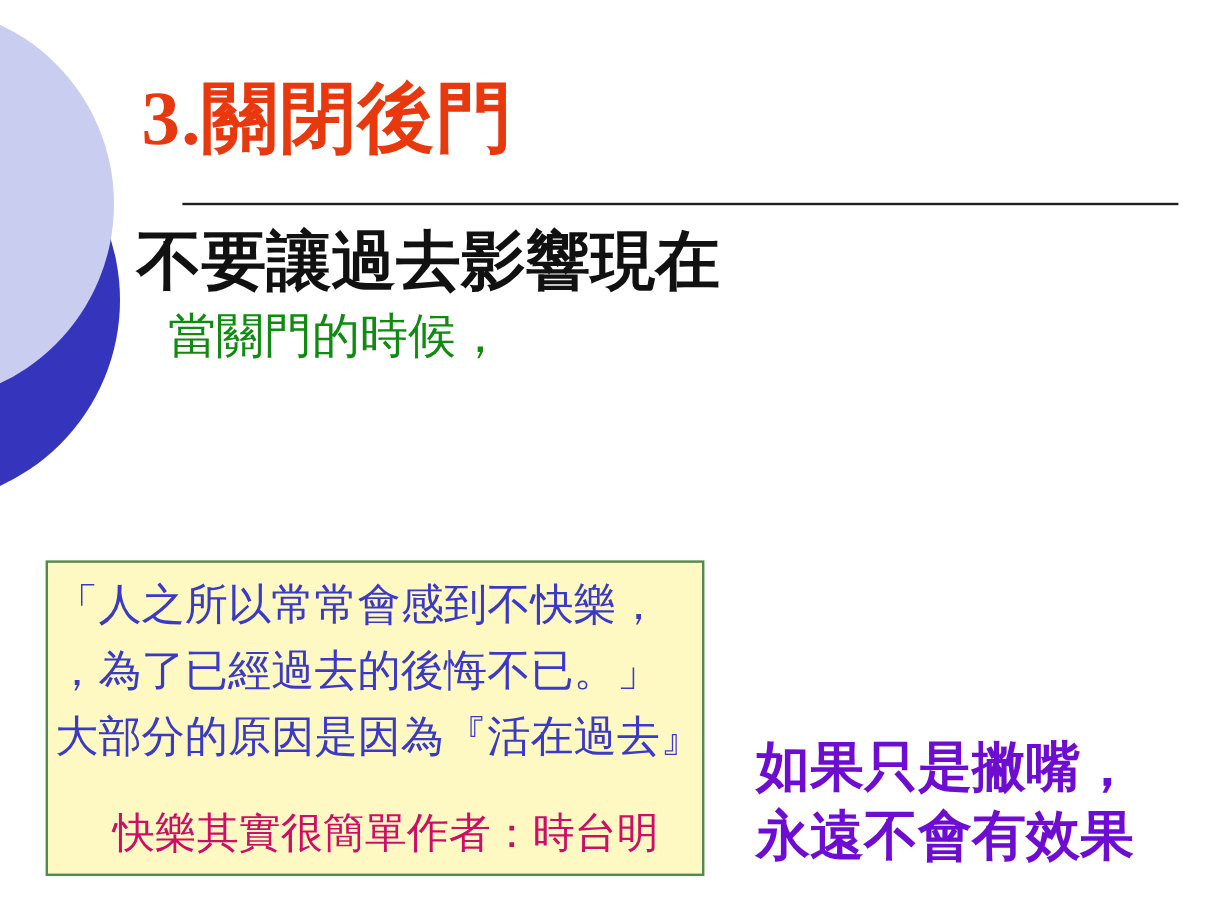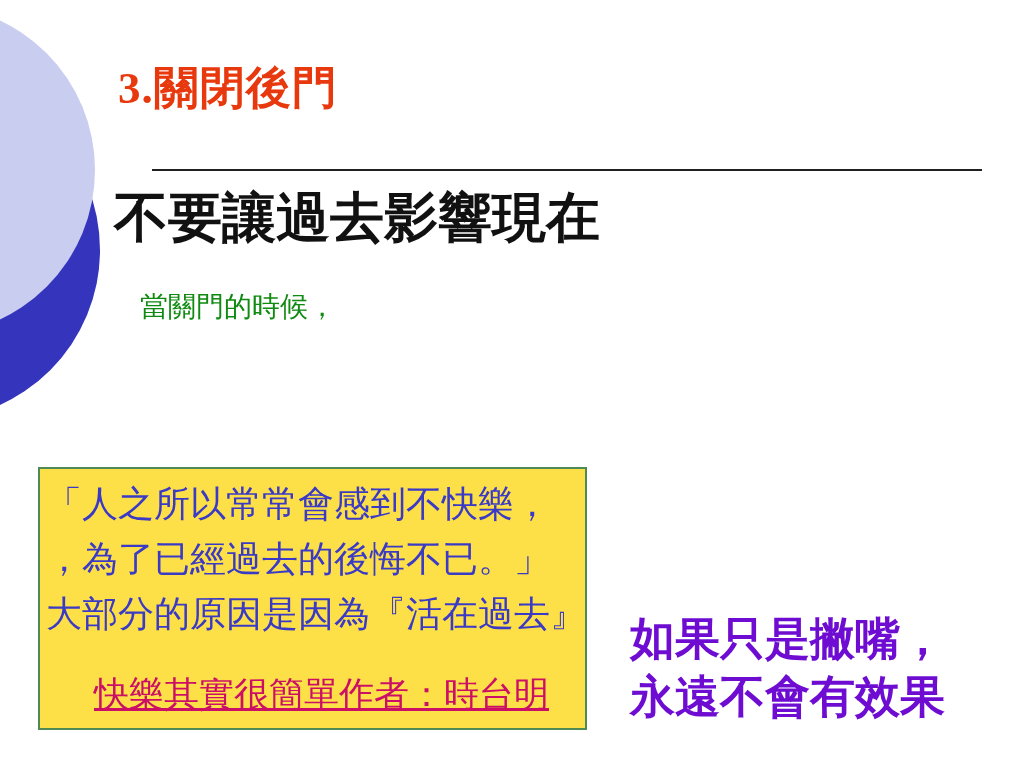--- a/index.html
+++ b/index.html
@@ -18,21 +18,21 @@
     background: var(--c-circle-dark, #3434bc);
   }
   .circle-light {
     left: -235px; top: 5px;
     width: 330px; height: 330px;
     background: var(--c-circle-light, #c9cdf0);
   }
   .title {
     position: absolute;
     left: 118px; top: 64px;
-    font-size: 45px;
+    font-size: 64px;
     font-weight: bold;
     line-height: 1.1;
     color: var(--c-title, #e8380d);
     white-space: nowrap;
     letter-spacing: 1px;
   }
   .rule {
     position: absolute;
     left: 152px; top: 169px;
     width: 830px; height: 2px;
@@ -43,49 +43,47 @@
     left: 114px; top: 182px;
     font-size: 54px;
     font-weight: bold;
     color: var(--c-subtitle, #111111);
     white-space: nowrap;
   }
   .green-block {
     position: absolute;
     left: 140px; top: 250px;
     font-family: "Liberation Sans", "DejaVu Sans", sans-serif;
-    font-size: 28px;
+    font-size: 40px;
     line-height: 60px;
     color: var(--c-green-text, #108a10);
     white-space: nowrap;
-    margin-top: 27px;
   }
   .quote-box {
     position: absolute;
     left: 38px; top: 467px;
     width: 549px; height: 263px;
     border: 2px solid var(--c-quote-border, #4f8a55);
-    background: #fde047;
+    background: #fef9c3;
     box-sizing: border-box;
   }
   .quote-lines {
     position: absolute;
     left: 6px; top: 8px;
     font-size: 36px;
     line-height: 55px;
     color: var(--c-quote-text, #3a3ac6);
     white-space: nowrap;
   }
   .attribution {
     position: absolute;
     left: 54px; top: 202px;
     font-size: 35px;
     color: var(--c-attribution, #cc0f66);
     white-space: nowrap;
-    text-decoration: underline;
   }
   .purple-block {
     position: absolute;
     left: 630px; top: 610px;
     font-size: 45px;
     font-weight: bold;
     line-height: 58px;
     color: var(--c-purple-text, #6e0cd2);
     white-space: nowrap;
     text-align: center;

